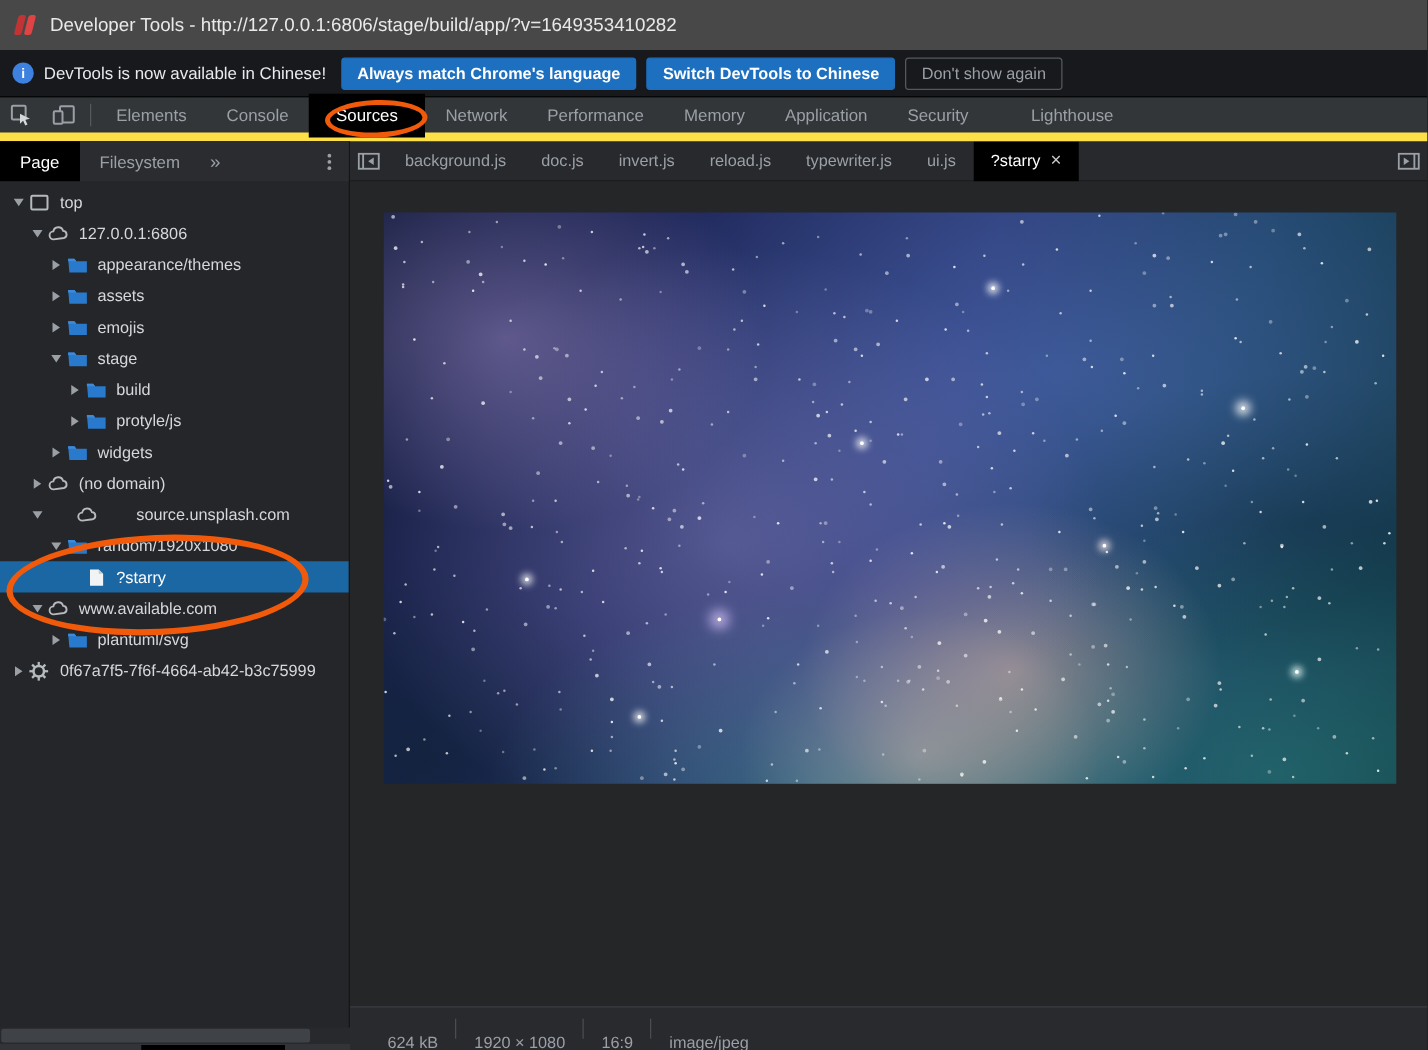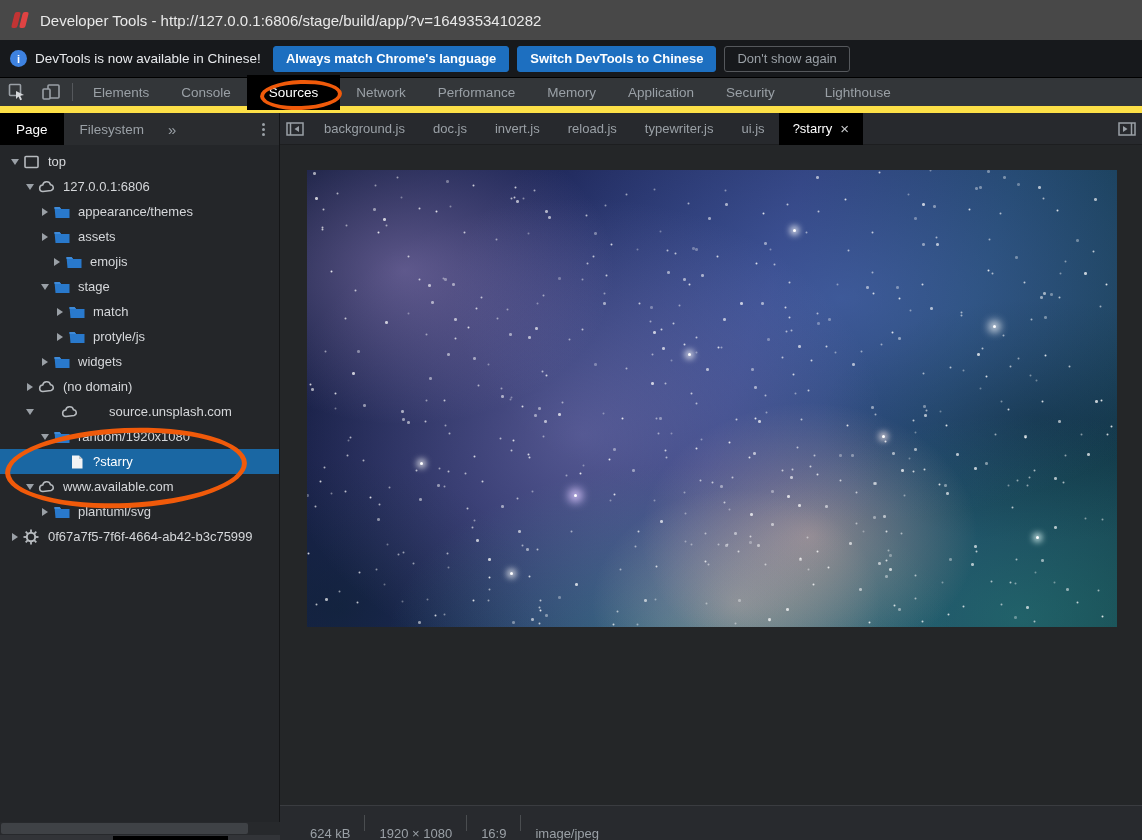--- a/index.html
+++ b/index.html
@@ -210,21 +210,21 @@
             <i class="arr-r"></i>
           </span>
           <span class="ticon">
             <svg width="18" height="16" viewBox="0 0 18 16">
               <path d="M1.5 3 h5 l1.6 2 h8.4 v9 h-14 z" fill="#2979cc"></path>
               <path d="M1.5 3 h5 l1.6 2 h-6.6 z" fill="#3e8ad8"></path>
             </svg>
           </span>
           <span>assets</span>
         </div>
-        <div class="tree-row" style="padding-left: 50px;">
+        <div class="tree-row" style="padding-left: 38px;">
           <span class="tw">
             <i class="arr-r"></i>
           </span>
           <span class="ticon">
             <svg width="18" height="16" viewBox="0 0 18 16">
               <path d="M1.5 3 h5 l1.6 2 h8.4 v9 h-14 z" fill="#2979cc"></path>
               <path d="M1.5 3 h5 l1.6 2 h-6.6 z" fill="#3e8ad8"></path>
             </svg>
           </span>
           <span>emojis</span>
@@ -244,21 +244,21 @@
         <div class="tree-row" style="padding-left: 53px;">
           <span class="tw">
             <i class="arr-r"></i>
           </span>
           <span class="ticon">
             <svg width="18" height="16" viewBox="0 0 18 16">
               <path d="M1.5 3 h5 l1.6 2 h8.4 v9 h-14 z" fill="#2979cc"></path>
               <path d="M1.5 3 h5 l1.6 2 h-6.6 z" fill="#3e8ad8"></path>
             </svg>
           </span>
-          <span>match</span>
+          <span>build</span>
         </div>
         <div class="tree-row" style="padding-left: 53px;">
           <span class="tw">
             <i class="arr-r"></i>
           </span>
           <span class="ticon">
             <svg width="18" height="16" viewBox="0 0 18 16">
               <path d="M1.5 3 h5 l1.6 2 h8.4 v9 h-14 z" fill="#2979cc"></path>
               <path d="M1.5 3 h5 l1.6 2 h-6.6 z" fill="#3e8ad8"></path>
             </svg>

